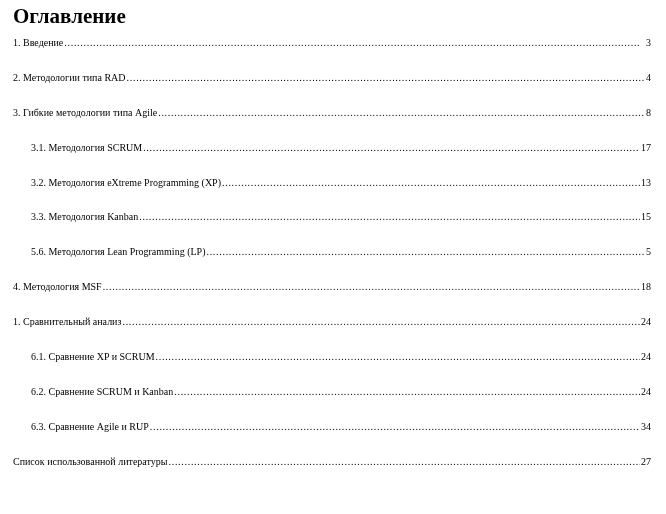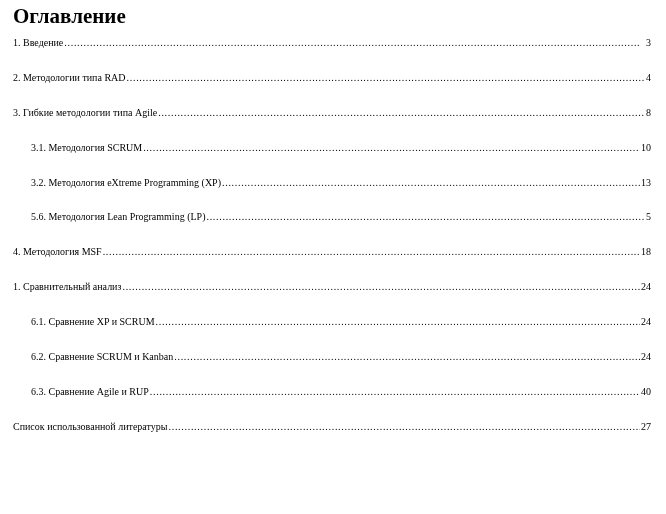--- a/index.html
+++ b/index.html
@@ -77,29 +77,34 @@
 
   <div class="row">
     <span class="label">3. Гибкие методологии типа Agile</span>
     <span class="dots"></span>
     <span class="page-num">8</span>
   </div>
 
   <div class="row sub">
     <span class="label">3.1. Методология SCRUM</span>
     <span class="dots"></span>
-    <span class="page-num">10</span>
+    <span class="page-num">17</span>
   </div>
 
   <div class="row sub">
     <span class="label">3.2. Методология eXtreme Programming (XP)</span>
     <span class="dots"></span>
     <span class="page-num">13</span>
   </div>
 
+  <div class="row sub">
+    <span class="label">3.3. Методология Kanban</span>
+    <span class="dots"></span>
+    <span class="page-num">15</span>
+  </div>
 
   <div class="row sub">
     <span class="label">5.6. Методология Lean Programming (LP)</span>
     <span class="dots"></span>
     <span class="page-num">5</span>
   </div>
 
   <div class="row">
     <span class="label">4. Методология MSF</span>
     <span class="dots"></span>
@@ -121,21 +126,21 @@
 
   <div class="row sub">
     <span class="label">6.2. Сравнение SCRUM и Kanban</span>
     <span class="dots"></span>
     <span class="page-num">24</span>
   </div>
 
   <div class="row sub">
     <span class="label">6.3. Сравнение Agile и RUP</span>
     <span class="dots"></span>
-    <span class="page-num">40</span>
+    <span class="page-num">34</span>
   </div>
 
   <div class="row">
     <span class="label">Список использованной литературы</span>
     <span class="dots"></span>
     <span class="page-num">27</span>
   </div>
 </div>
 </div>
 

